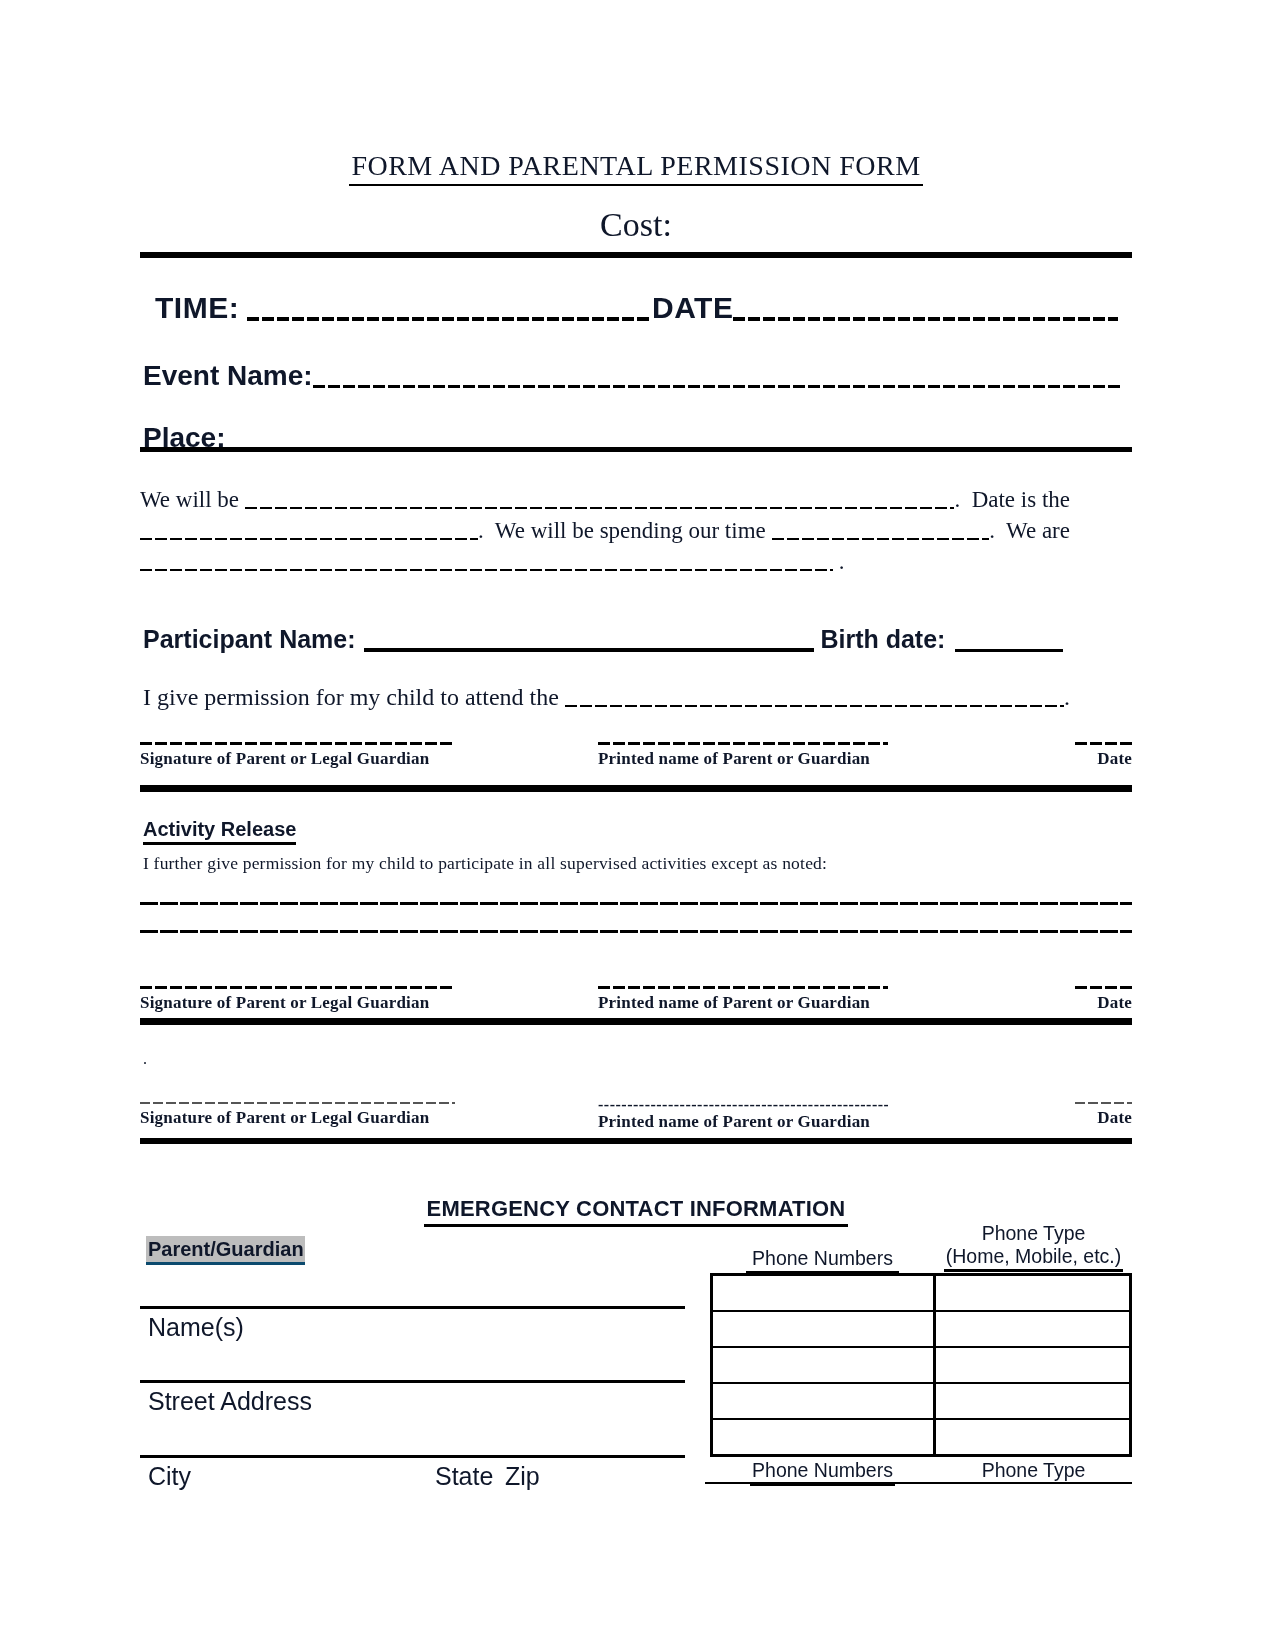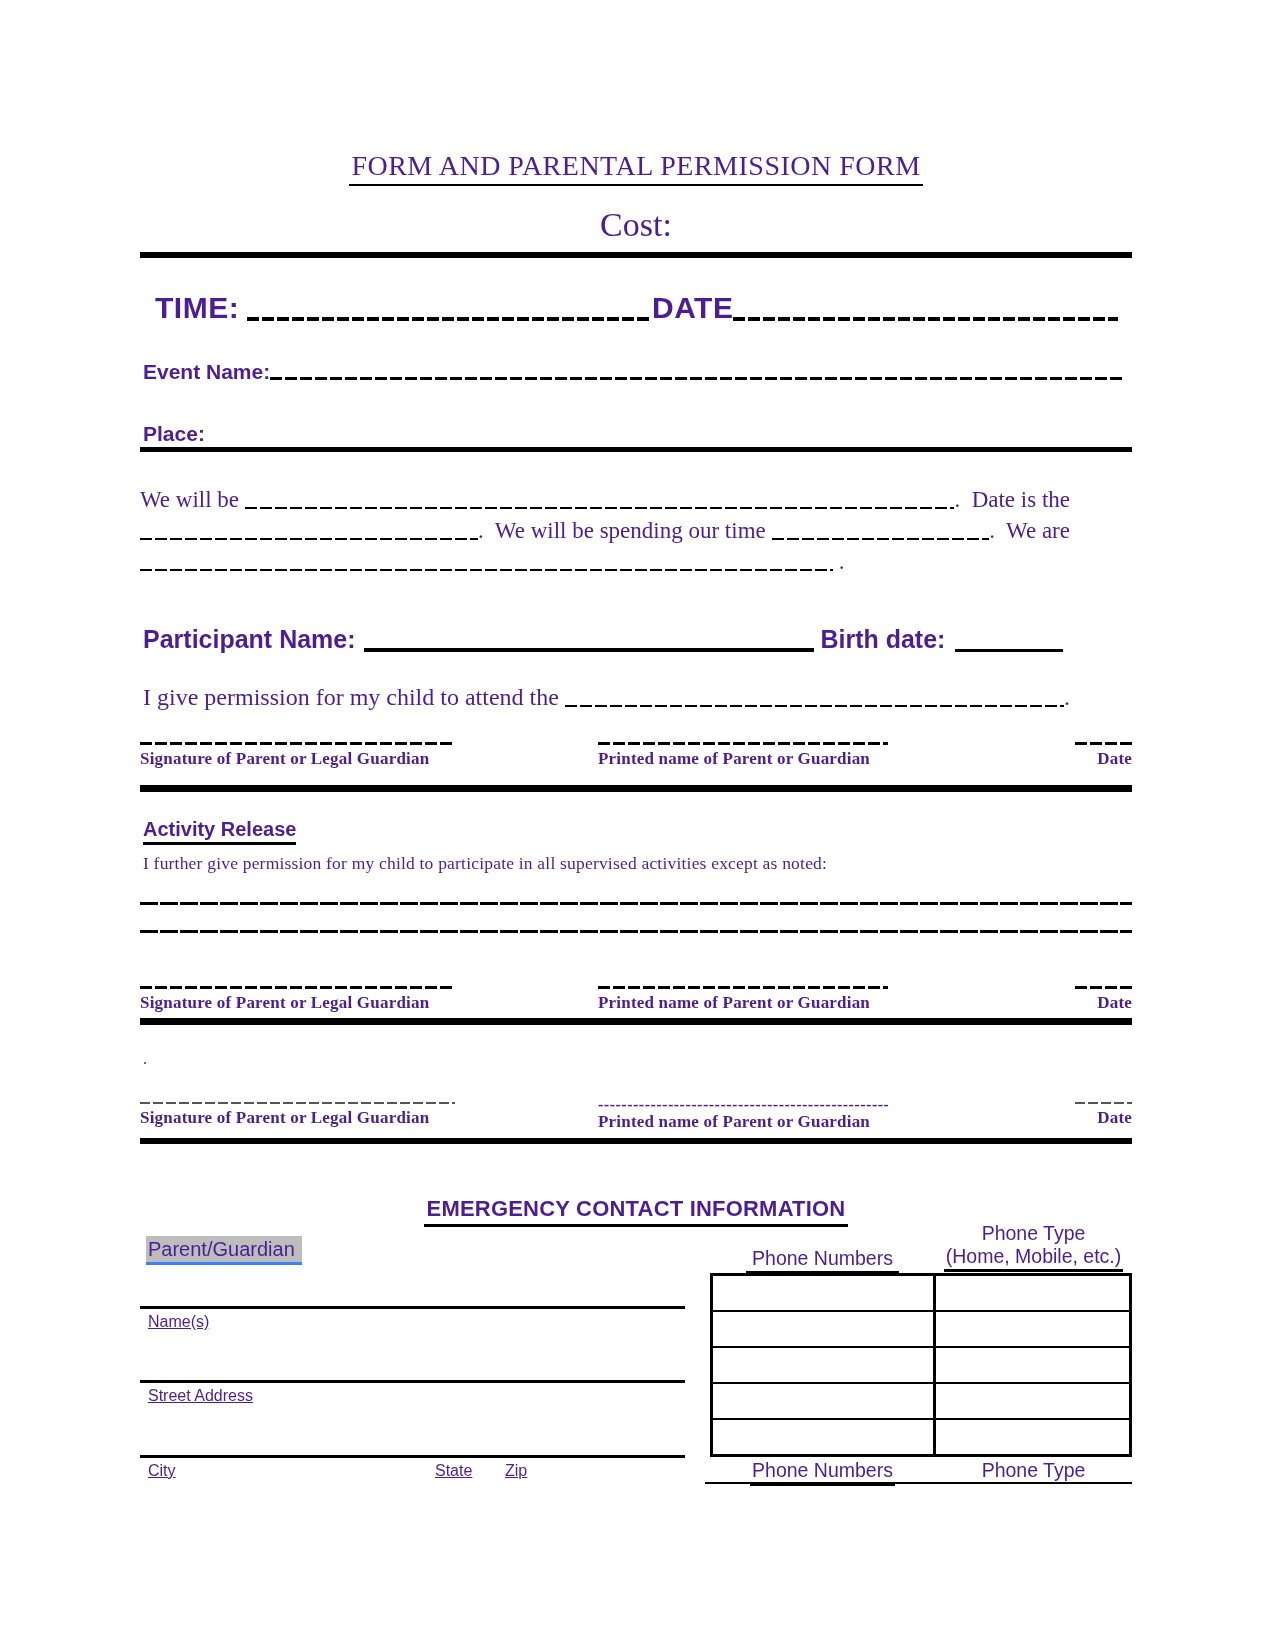--- a/index.html
+++ b/index.html
@@ -1,55 +1,55 @@
 <!DOCTYPE html>
 <html><head>
 <meta charset="utf-8">
 <style>
   html,body{margin:0;padding:0;background:#fff;}
-  .page{position:relative;width:1275px;height:1650px;background:#fff;color:#4c1d95;overflow:hidden;}
+  .page{position:relative;width:1275px;height:1650px;background:#fff;color:#0f172a;overflow:hidden;}
   .serif{font-family:"Liberation Serif",serif;}
   .sans{font-family:"Liberation Sans",sans-serif;}
   .abs{position:absolute;}
   .content{left:140px;width:992px;}
   .dash{background-image:repeating-linear-gradient(90deg,#000 0,#000 12px,rgba(0,0,0,0) 12px,rgba(0,0,0,0) 15px);}
   .dashlt{background-image:repeating-linear-gradient(90deg,#555 0,#555 10px,rgba(0,0,0,0) 10px,rgba(0,0,0,0) 13px);}
   .h2{height:2px;}.h3{height:3px;}.h4{height:4px;}
   .solid{background:#000;}
   .rule{position:absolute;left:140px;width:992px;background:#000;}
   .flexrow{display:flex;align-items:flex-end;}
   .blank{flex:1;align-self:flex-end;margin-bottom:4px;}
   .pre{white-space:pre;}
   .title{font-size:28px;letter-spacing:.5px;border-bottom:2px solid #000;padding:0 2px 2px;display:inline-block;}
   .cost{font-size:34px;}
   .timerow{font-weight:bold;font-size:30px;letter-spacing:.5px;}
-  .fieldlbl{font-weight:bold;font-size:21px;text-align:center;}
+  .fieldlbl{font-weight:bold;font-size:28px;text-align:center;}
   .para{font-size:23px;}
   .para .flexrow{height:31px;}
   .partrow{font-weight:bold;font-size:25px;}
   .perm{font-size:24px;}
   .sigrow{position:absolute;height:36px;}
   .sigcol{position:absolute;display:flex;flex-direction:column;}
   .slot{height:8px;display:flex;flex-direction:column;justify-content:flex-end;}
   .siglbl{font-family:"Liberation Serif",serif;font-weight:bold;font-size:17px;letter-spacing:.2px;margin-top:4px;}
   .hyph{font-family:"Liberation Serif",serif;font-weight:bold;font-size:16px;line-height:6px;letter-spacing:.5px;white-space:nowrap;overflow:hidden;}
   .acthead{font-weight:bold;font-size:20px;border-bottom:3px solid #000;padding-bottom:1px;display:inline-block;}
   .acttext{font-size:17.5px;letter-spacing:.2px;}
   .emhead{font-weight:bold;font-size:22px;letter-spacing:.2px;border-bottom:3px solid #000;padding:0 3px 2px;display:inline-block;}
-  .pglabel{font-weight:normal;font-size:20px;background:#bdbdbd;border-bottom:3px solid #3b82f6;padding:2px 7px 1px 2px;display:inline-block;}
+  .pglabel{font-weight:bold;font-size:20px;background:#bdbdbd;border-bottom:3px solid #0c4a6e;padding:2px 1px 1px 2px;display:inline-block;}
   .echdr{font-size:19.5px;text-align:center;}
   .ulthick{border-bottom:4px solid #000;padding:0 6px 1px;display:inline-block;}
   .ulmed{border-bottom:3px solid #000;padding:0 2px 1px;display:inline-block;}
   .ec-table{position:absolute;border:3px solid #000;box-sizing:border-box;}
   .ec-row{display:flex;height:34px;}
   .ec-row + .ec-row{border-top:2px solid #000;}
   .ec-cell-l{width:223px;border-right:3px solid #000;box-sizing:border-box;}
   .ec-cell-r{flex:1;}
   .leftline{position:absolute;left:0;width:545px;height:3px;background:#000;}
-  .botlbl{font-size:16px;text-decoration:underline;}
+  .botlbl{font-size:25px;}
 </style>
 </head>
 <body>
 
 <div class="page serif">
 
   <div class="abs content" style="top:150px;text-align:center;">
     <span class="title serif">FORM AND PARENTAL PERMISSION FORM</span>
   </div>
 

